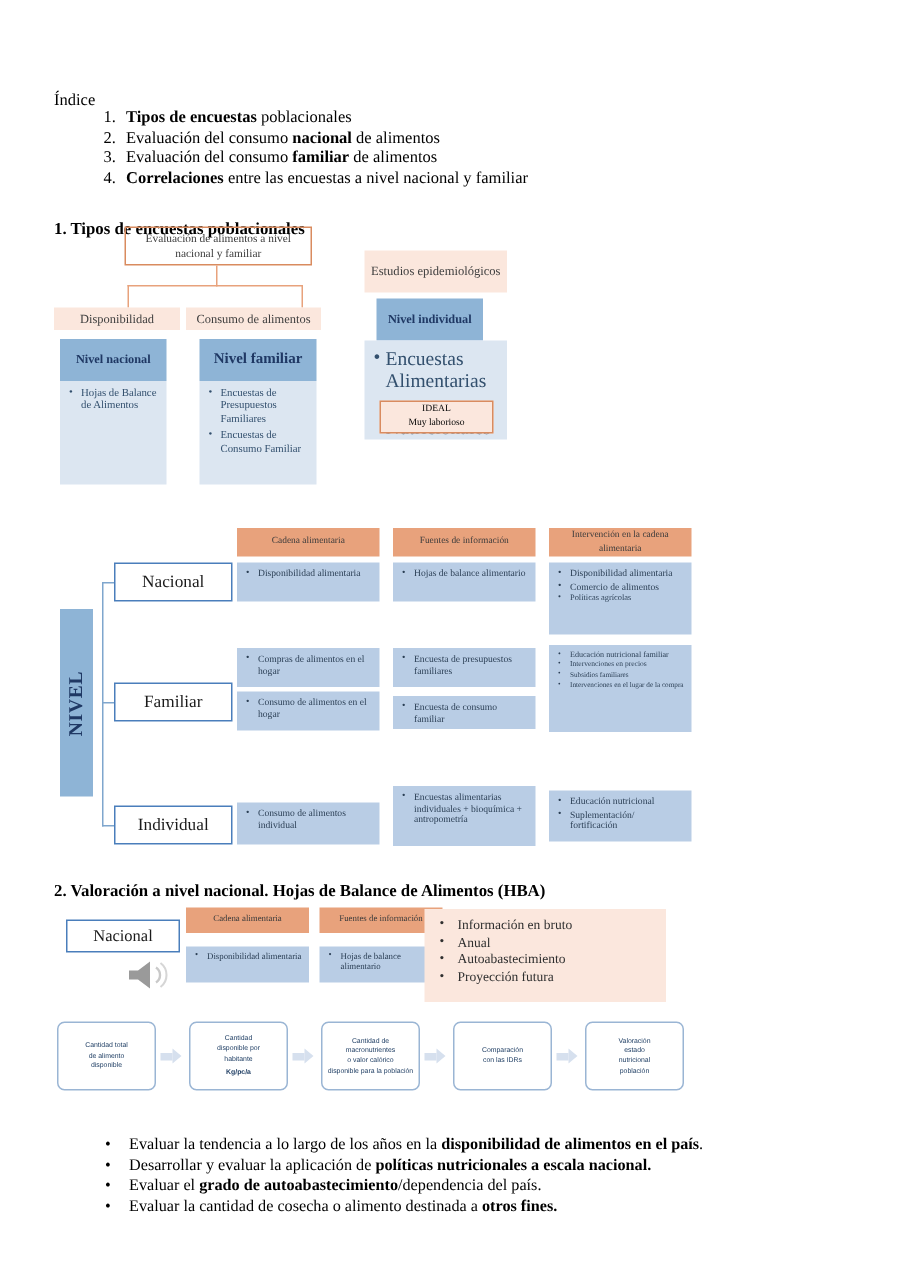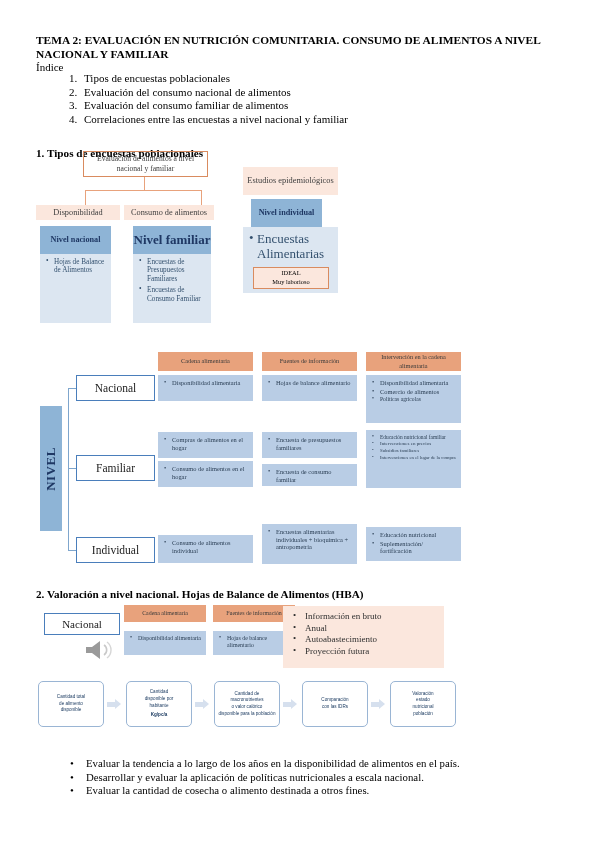--- a/index.html
+++ b/index.html
@@ -19,21 +19,21 @@
   }
   .doc-title .l2{display:block;}
   .indice-label{
     position:absolute;left:36px;top:61px;font-size:11px;line-height:13px;
   }
   ol.indice{
     position:absolute;left:52px;top:72px;margin:0;padding-left:28px;
     font-size:11px;line-height:13.6px;
   }
   ol.indice li{padding-left:4px;}
-  .b{font-weight:normal;}
+  .b{font-weight:bold;}
 
   .sec-head{
     position:absolute;font-weight:bold;font-size:11.2px;
   }
   #sec1-head{left:36px;top:147px;}
   #sec2-head{left:36px;top:588px;}
   #apps-head{left:36px;top:745px;}
 
   ul.apps{
     position:absolute;left:52px;top:757px;margin:0;padding-left:32px;
@@ -85,24 +85,20 @@
     font-family:"Liberation Sans", sans-serif;font-size:4.6px;line-height:1.45;
     color:#17375e;padding:2px;
   }
   .spk{position:absolute;}
 </style>
 </head>
 <body>
 
 <div class="page">
 
-  <div class="doc-title">
-    <span>TEMA 2: EVALUACIÓN EN NUTRICIÓN COMUNITARIA. CONSUMO DE ALIMENTOS A NIVEL</span>
-    <span class="l2">NACIONAL Y FAMILIAR</span>
-  </div>
 
   <div class="indice-label">Índice</div>
 
   <ol class="indice">
     <li><span></span><span class="b">Tipos de encuestas</span><span> poblacionales</span></li>
     <li><span>Evaluación del consumo </span><span class="b">nacional</span><span> de alimentos</span></li>
     <li><span>Evaluación del consumo </span><span class="b">familiar</span><span> de alimentos</span></li>
     <li><span></span><span class="b">Correlaciones</span><span> entre las encuestas a nivel nacional y familiar</span></li>
   </ol>
 
@@ -124,21 +120,21 @@
     <span>Consumo de alimentos</span>
   </div>
 
   <div class="box blue-hd ctr" style="left:40px;top:226px;width:71px;height:28px;font-size:8.2px;line-height:1.25;">
     <span>Nivel nacional</span>
   </div>
   <div class="box blue-lt lst" style="left:40px;top:254px;width:71px;height:69px;font-size:7.2px;color:#33506e;">
     <div>Hojas de Balance de Alimentos</div>
   </div>
 
-  <div class="box blue-hd ctr" style="left:133px;top:226px;width:78px;height:28px;font-size:13px;line-height:1.25;">
+  <div class="box blue-hd ctr" style="left:133px;top:226px;width:78px;height:28px;font-size:10px;line-height:1.25;">
     <span>Nivel familiar</span>
   </div>
   <div class="box blue-lt lst" style="left:133px;top:254px;width:78px;height:69px;font-size:7.2px;color:#33506e;">
     <div>Encuestas de Presupuestos Familiares</div>
     <div style="margin-top:3px;">Encuestas de Consumo Familiar</div>
   </div>
 
   <div class="box ctr peach" style="left:243px;top:167px;width:95px;height:28px;font-size:8.4px;line-height:1.25;padding:0 3px;">
     <span>Estudios epidemiológicos</span>
   </div>
@@ -315,16 +311,17 @@
       <div>estado</div>
       <div>nutricional</div>
       <div>población</div>
     </div>
   </div>
 
 
   <ul class="apps">
     <li><span>Evaluar la tendencia a lo largo de los años en la </span><span class="b">disponibilidad de alimentos en el país</span><span>.</span></li>
     <li><span>Desarrollar y evaluar la aplicación de </span><span class="b">políticas nutricionales a escala nacional.</span><span></span></li>
+    <li><span>Evaluar el </span><span class="b">grado de autoabastecimiento</span><span>/dependencia del país.</span></li>
     <li><span>Evaluar la cantidad de cosecha o alimento destinada a </span><span class="b">otros fines.</span><span></span></li>
   </ul>
 
 </div>
 
 </body></html>

